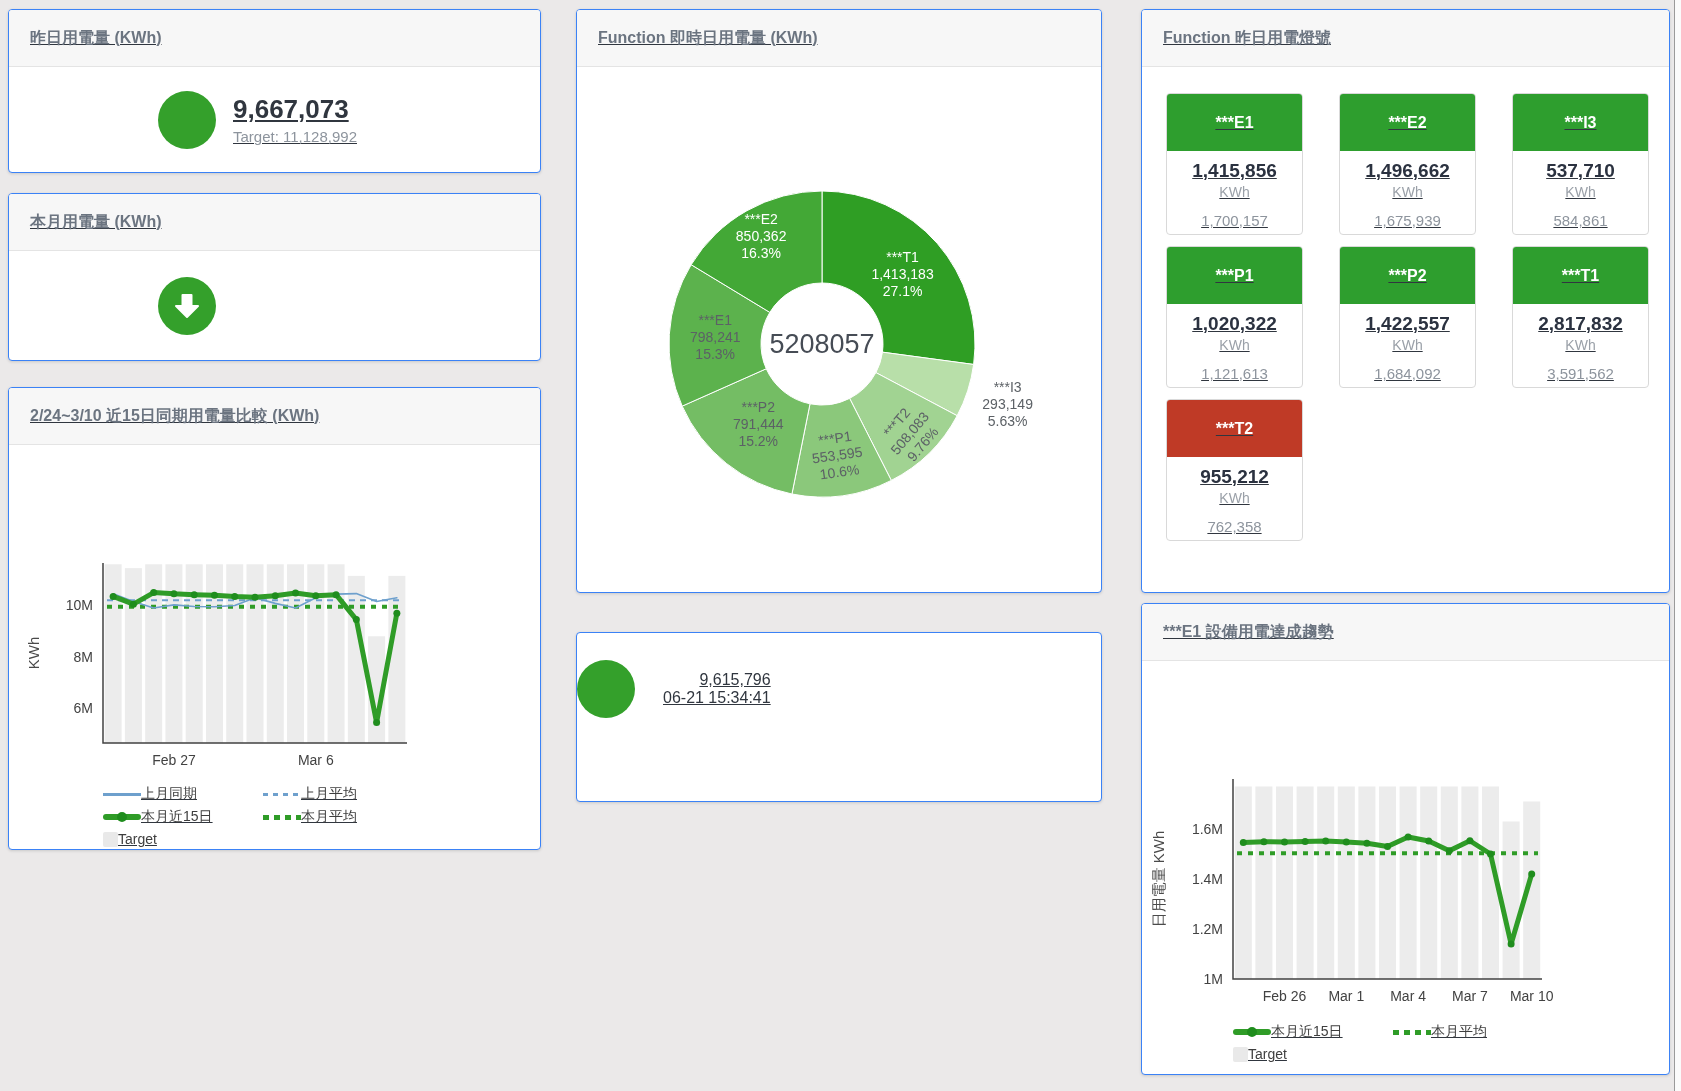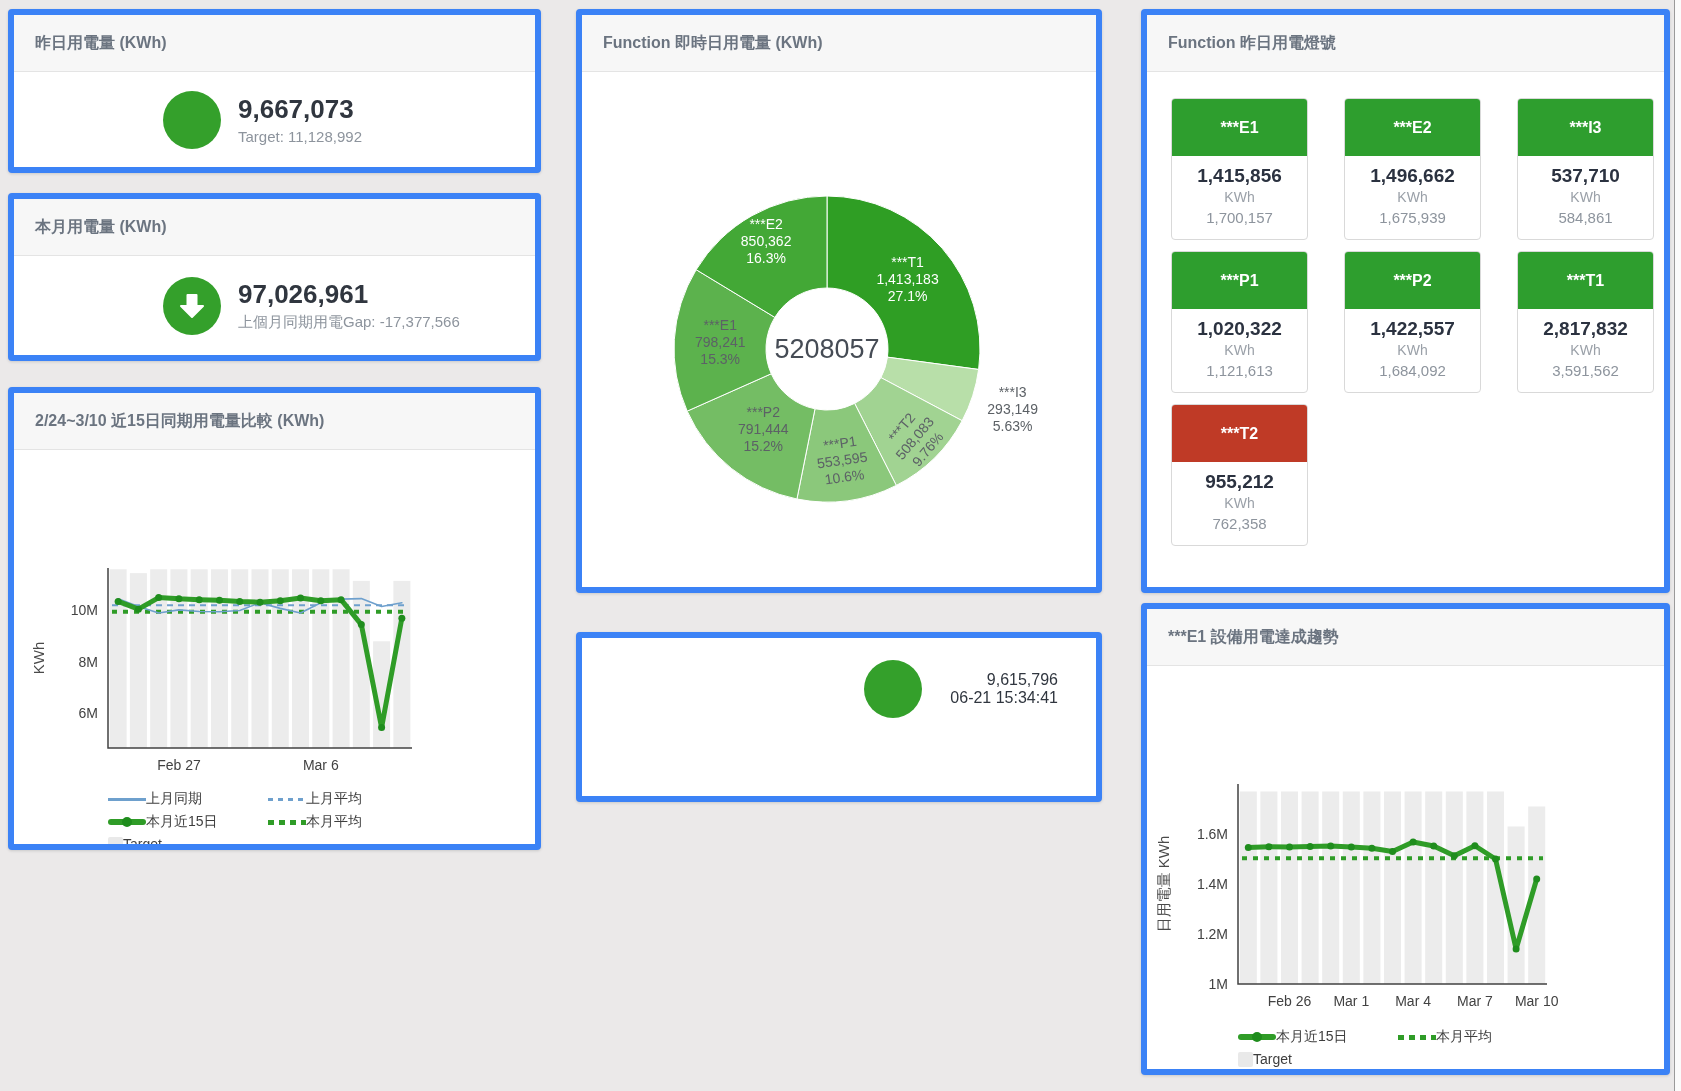--- a/index.html
+++ b/index.html
@@ -6,22 +6,22 @@
   body{
     width:1681px;height:1091px;background:#ebe9e9;overflow:hidden;position:relative;
     font-family:"Liberation Sans","DejaVu Sans",sans-serif;color:#30363f;
   }
   .col{position:absolute;top:0}
   .col-left{left:8px;width:533px}
   .col-mid{left:576px;width:526px}
   .col-right{left:1141px;width:529px}
 
   .card{
-    background:#ffffff;border:6px solid #3b82f6;border-radius:4px;
-    box-shadow:0 1px 3px rgba(0,0,0,.14);overflow:hidden;box-sizing:border-box;
+    background:#ffffff;border:1px solid #3b82f6;border-radius:4px;
+    box-shadow:0 1px 3px rgba(0,0,0,.14);overflow:hidden;box-sizing:border-box;text-decoration:underline;
   }
   .card-h{
     height:56px;background:#f7f7f7;border-bottom:1px solid #e4e4e4;
     display:flex;align-items:center;padding:0 21px;
     font-weight:bold;font-size:16px;color:#6b7480;
   }
   
   .c-yesterday{margin-top:9px;height:164px}
   .c-gap{margin-top:32px;height:178px}
   .c-month{margin-top:20px;height:168px}
@@ -35,33 +35,33 @@
 
   .stat{display:flex;align-items:center;gap:17px;padding-left:149px;height:calc(100% - 56px)}
   .circle{width:58px;height:58px;border-radius:50%;flex:none;
     display:flex;align-items:center;justify-content:center}
   .circle.green{background:#34a02b}
   .circle.red{background:#c23b24}
   .stat .val{font-size:26px;font-weight:bold;color:#30363f;line-height:1.15;white-space:nowrap}
   .stat .sub{font-size:15px;color:#8d949d;margin-top:4px;white-space:nowrap}
 
   .stat-est{display:flex;align-items:center;gap:28px;height:calc(100% - 56px);
-    justify-content:flex-end;padding-right:38px;text-align:right}
+    justify-content:flex-start;padding-right:38px;text-align:right}
 
   
   #tiles{padding:26px 0 0 24px;display:grid;grid-template-columns:repeat(3,137px);gap:11px 36px}
   .tile{border:1px solid #d9d9d9;border-radius:4px;background:#fff;height:142px;
     box-sizing:border-box;text-align:center;overflow:hidden}
   .tile-h{height:57px;display:flex;align-items:center;justify-content:center;
     color:#fff;font-weight:bold;font-size:16px}
   .tile-h.green{background:#2e9e2e}
   .tile-h.red{background:#bf3a26}
   .tile-v{font-size:19px;font-weight:bold;color:#2b3240;margin-top:9px}
   .tile-u{font-size:14px;color:#9aa0a8;margin-top:2px}
-  .tile-s{font-size:15px;color:#8d949d;margin-top:4px}
+  .tile-s{font-size:15px;color:#8d949d;margin-top:12px}
 
   svg{display:block}
   .chart-wrap{padding-top:6px}
 
   
   .legend{display:flex;flex-direction:column;gap:5px}
   #legend-compare{margin:10px 0 0 94px}
   #legend-e1{margin:12px 0 0 91px}
   .lrow{display:flex;align-items:center}
   .litem{display:flex;align-items:center;font-size:14px;color:#3e3e3e;width:160px;flex:none}
@@ -98,24 +98,20 @@
 
 
   <section class="card c-month">
     <header class="card-h">本月用電量 (KWh)</header>
     <div class="stat">
       <span class="circle green">
         <svg width="30" height="30" viewBox="0 0 30 30">
             <path d="M15 26 L4 15 H10.5 V4 H19.5 V15 H26 Z" fill="#ffffff" stroke="#ffffff" stroke-width="2" stroke-linejoin="round"></path>
           </svg>
       </span>
-      <div>
-        <div class="val">97,026,961</div>
-        <div class="sub">上個月同期用電Gap: -17,377,566</div>
-      </div>
     </div>
   </section>
 
   <section class="card c-compare">
     <header class="card-h">2/24~3/10 近15日同期用電量比較 (KWh)</header>
     <div class="chart-wrap">
       <svg id="chart-compare" width="533" height="324" viewBox="0 0 533 324">
           <rect x="95.63333333333333" y="113.2857142857143" width="17" height="178.7142857142857" fill="#ececec"></rect>
           <rect x="115.9" y="117.14285714285717" width="17" height="174.85714285714283" fill="#ececec"></rect>
           <rect x="136.16666666666666" y="113.2857142857143" width="17" height="178.7142857142857" fill="#ececec"></rect>

